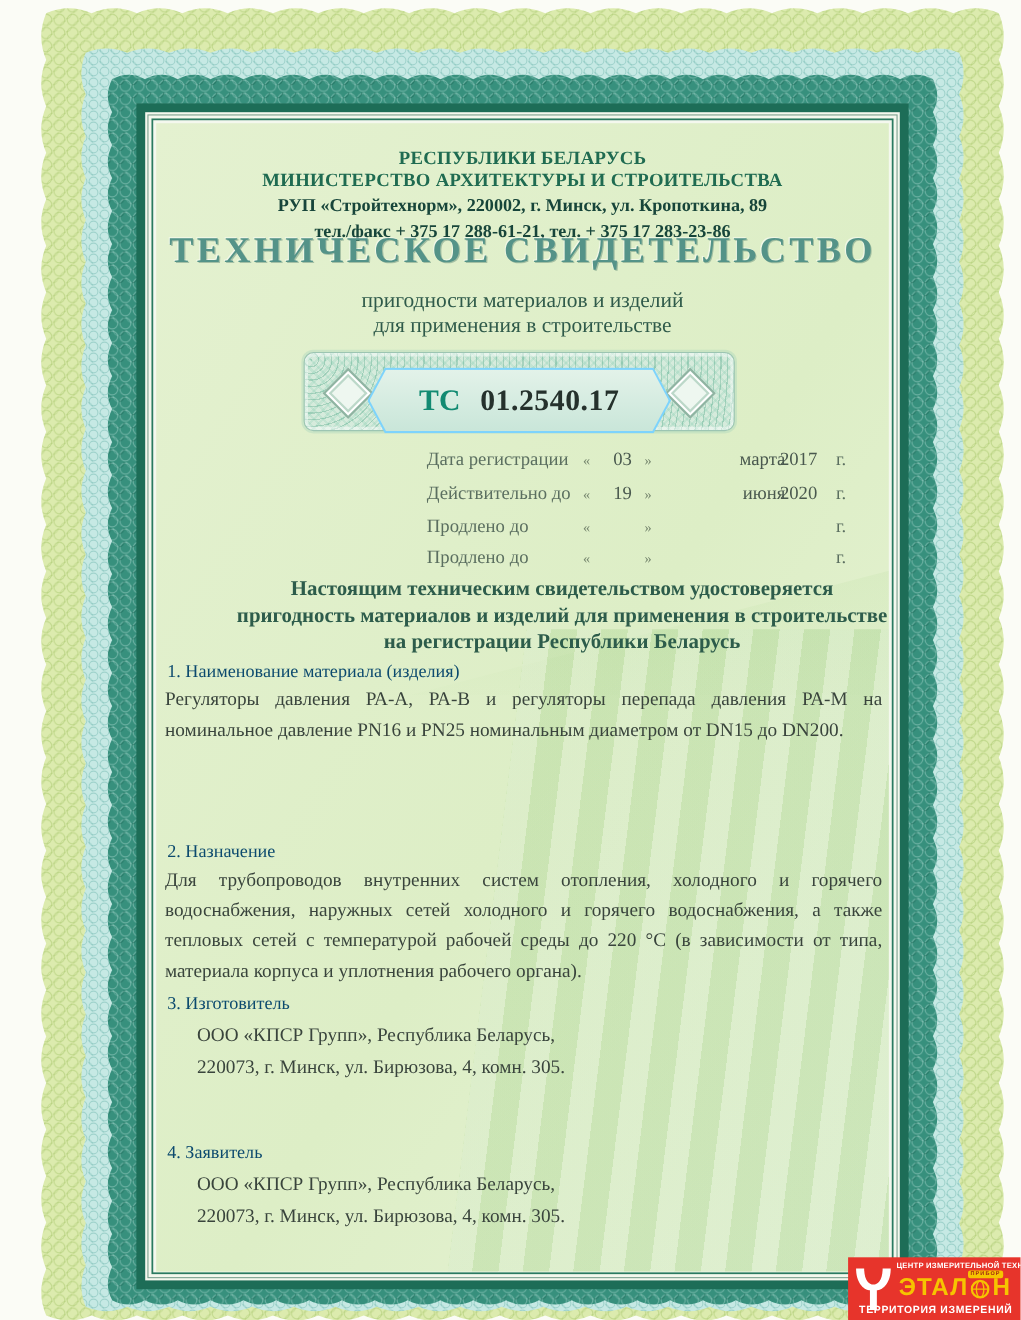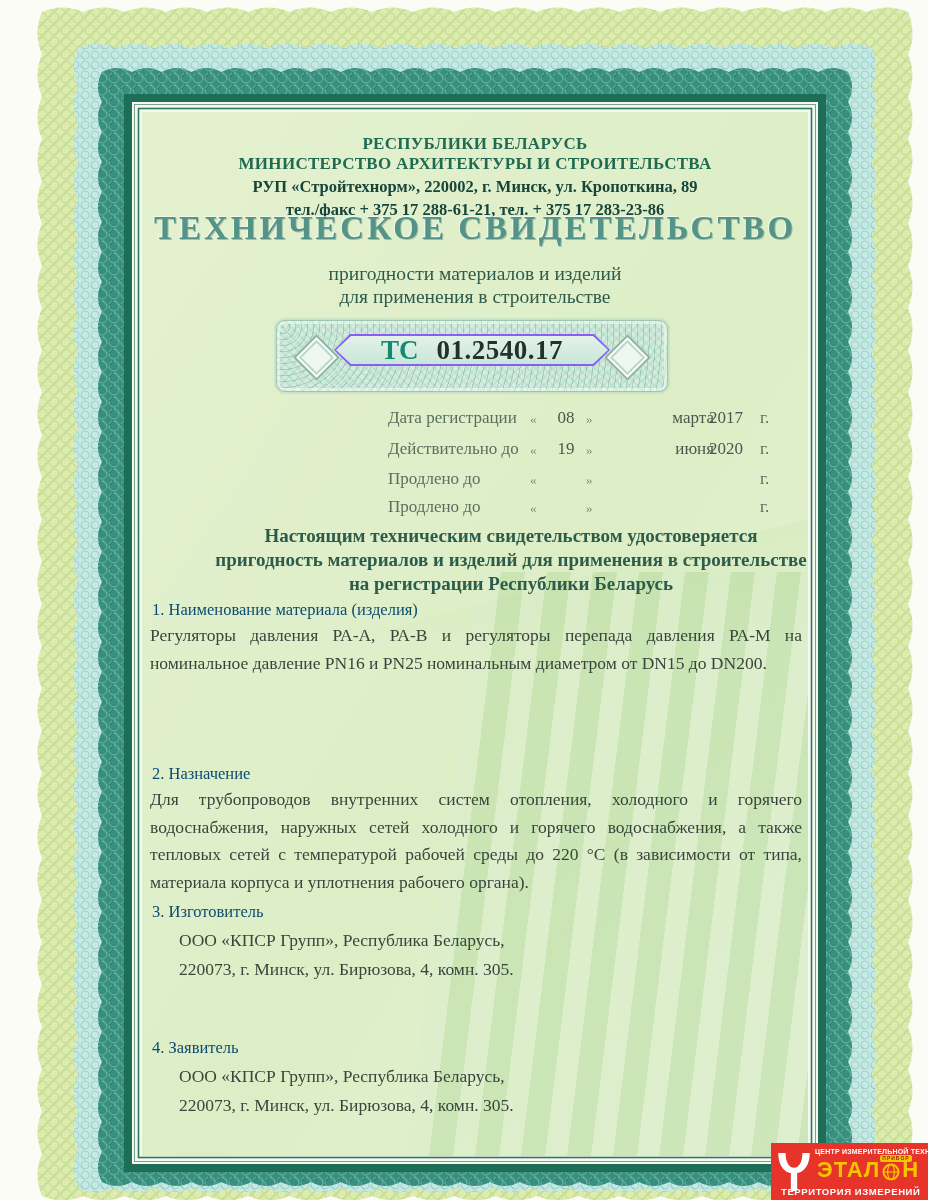--- a/index.html
+++ b/index.html
@@ -57,22 +57,22 @@
     border:1px solid #9cc5b2;
     box-shadow:inset 0 0 0 3px rgba(255,255,255,.45), 0 0 0 2px rgba(160,210,185,.35);
   }
   .badge-diamond{
     position:absolute; top:21px; width:29px; height:29px; transform:rotate(45deg);
     background:#eef7f0; border:2px solid #8fb4a2;
     box-shadow:inset 0 0 0 2px #ffffff, inset 0 0 0 4px #bcd8c9;
   }
   .badge-diamond.left{left:24px;} .badge-diamond.right{right:24px;}
   .badge-banner-outer{
-    position:absolute; left:58px; right:58px; top:14px; height:32px;
-    background:#8b5cf6;
+    position:absolute; left:58px; right:58px; top:14px; height:60px;
+    background:#7dd3fc;
     clip-path:polygon(0 50%, 16px 0, calc(100% - 16px) 0, 100% 50%, calc(100% - 16px) 100%, 16px 100%);
   }
   .badge-banner{
     position:absolute; left:2px; right:2px; top:2px; bottom:2px;
     background:linear-gradient(#e3f2e9,#c9e6d9);
     clip-path:polygon(0 50%, 15px 0, calc(100% - 15px) 0, 100% 50%, calc(100% - 15px) 100%, 15px 100%);
     display:flex; align-items:center; justify-content:center; gap:18px;
     font-weight:bold; font-size:27px;
   }
   .badge-prefix{color:#128a72;}
@@ -205,21 +205,21 @@
           <span class="badge-prefix">ТС</span>
           <span class="badge-number">01.2540.17</span>
         </div>
       </div>
     </div>
 
     <div class="dates">
       <div class="date-row r0">
         <span class="lbl">Дата регистрации</span>
         <span class="q1">«</span>
-        <span class="day">08</span>
+        <span class="day">03</span>
         <span class="q2">»</span>
         <span class="mon">марта</span>
         <span class="yr">2017</span>
         <span class="sfx">г.</span>
       </div>
       <div class="date-row r1">
         <span class="lbl">Действительно до</span>
         <span class="q1">«</span>
         <span class="day">19</span>
         <span class="q2">»</span>

